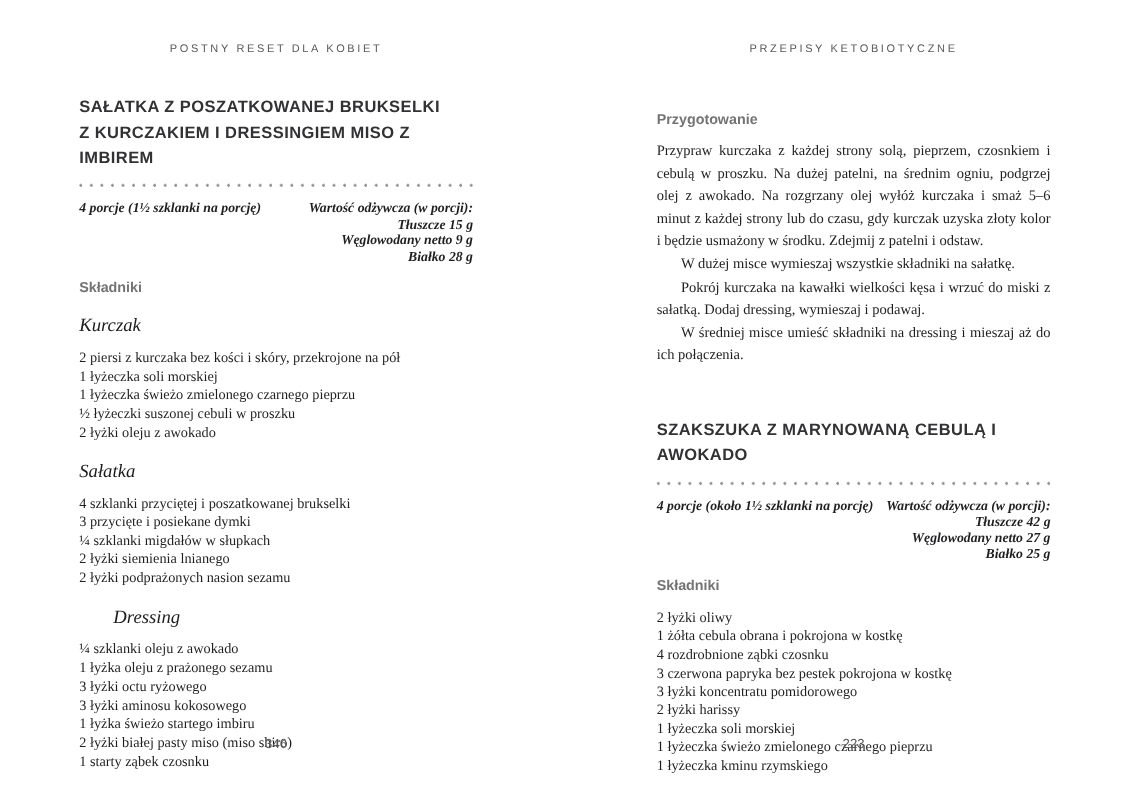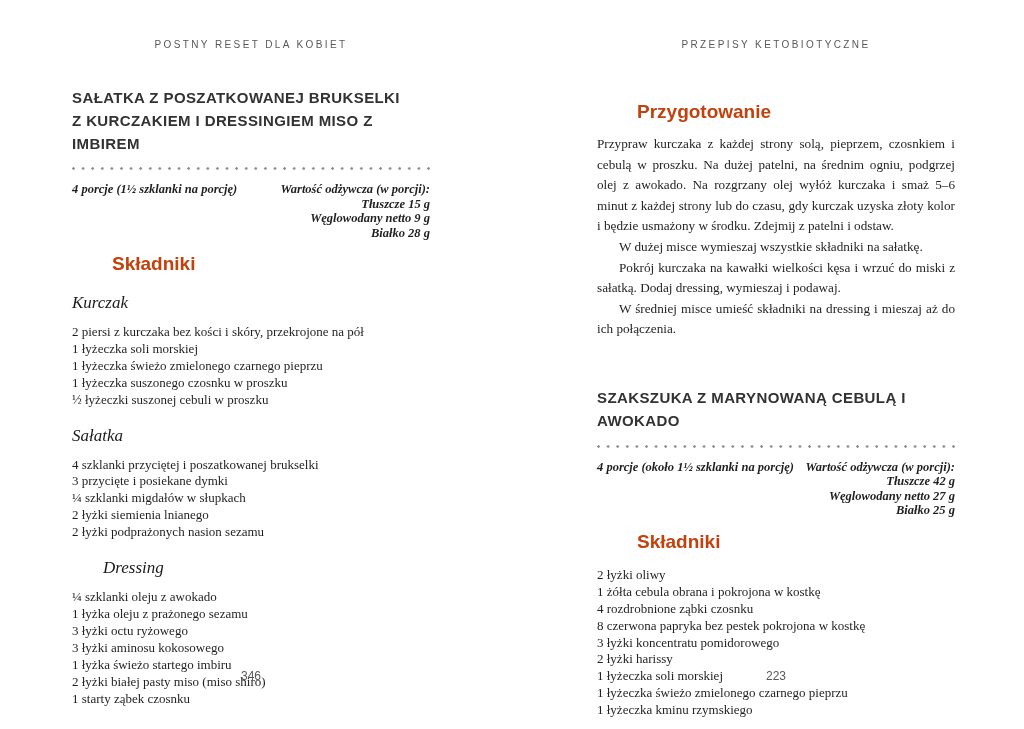--- a/index.html
+++ b/index.html
@@ -53,23 +53,22 @@
   }
   .nutrition{
     text-align:right;
     font-style:italic;
     font-size:12.5px;
     line-height:14.5px;
   }
   .section-heading{
     font-family:"Liberation Sans","DejaVu Sans",sans-serif;
     font-weight:bold;
-    font-size:19px;
-    color:#c2410c;
-    margin-left:40px;
+    font-size:13px;
+    color:#737373;
   }
   .group-name{
     font-style:italic;
     font-size:17px;
     color:#1c1c1e;
   }
   .ingredient-list .list-item{
     font-size:13px;
     line-height:16.9px;
   }
@@ -114,22 +113,22 @@
   </div>
 
   <div class="section-heading" style="margin-top:13px;">Składniki</div>
 
   <div>
     <div class="group-name" style="margin-top:18px;">Kurczak</div>
     <div class="ingredient-list" style="margin-top:11px;">
         <div class="list-item">2 piersi z kurczaka bez kości i skóry, przekrojone na pół</div>
         <div class="list-item">1 łyżeczka soli morskiej</div>
         <div class="list-item">1 łyżeczka świeżo zmielonego czarnego pieprzu</div>
-        <div class="list-item">1 łyżeczka suszonego czosnku w proszku</div>
         <div class="list-item">½ łyżeczki suszonej cebuli w proszku</div>
+        <div class="list-item">2 łyżki oleju z awokado</div>
       </div>
   </div>
 
   <div>
     <div class="group-name" style="margin-top:17px;">Sałatka</div>
     <div class="ingredient-list" style="margin-top:11px;">
         <div class="list-item">4 szklanki przyciętej i poszatkowanej brukselki</div>
         <div class="list-item">3 przycięte i posiekane dymki</div>
         <div class="list-item">¼ szklanki migdałów w słupkach</div>
         <div class="list-item">2 łyżki siemienia lnianego</div>
@@ -182,21 +181,21 @@
         </div>
     </div>
   </div>
 
   <div class="section-heading" style="margin-top:13px;">Składniki</div>
 
   <div class="ingredient-list" style="margin-top:14px;">
       <div class="list-item">2 łyżki oliwy</div>
       <div class="list-item">1 żółta cebula obrana i pokrojona w kostkę</div>
       <div class="list-item">4 rozdrobnione ząbki czosnku</div>
-      <div class="list-item">8 czerwona papryka bez pestek pokrojona w kostkę</div>
+      <div class="list-item">3 czerwona papryka bez pestek pokrojona w kostkę</div>
       <div class="list-item">3 łyżki koncentratu pomidorowego</div>
       <div class="list-item">2 łyżki harissy</div>
       <div class="list-item">1 łyżeczka soli morskiej</div>
       <div class="list-item">1 łyżeczka świeżo zmielonego czarnego pieprzu</div>
       <div class="list-item">1 łyżeczka kminu rzymskiego</div>
     </div>
 
 </div>
 
 <div class="abs page-number" style="left:597px;top:669px;width:358px;">223</div>

